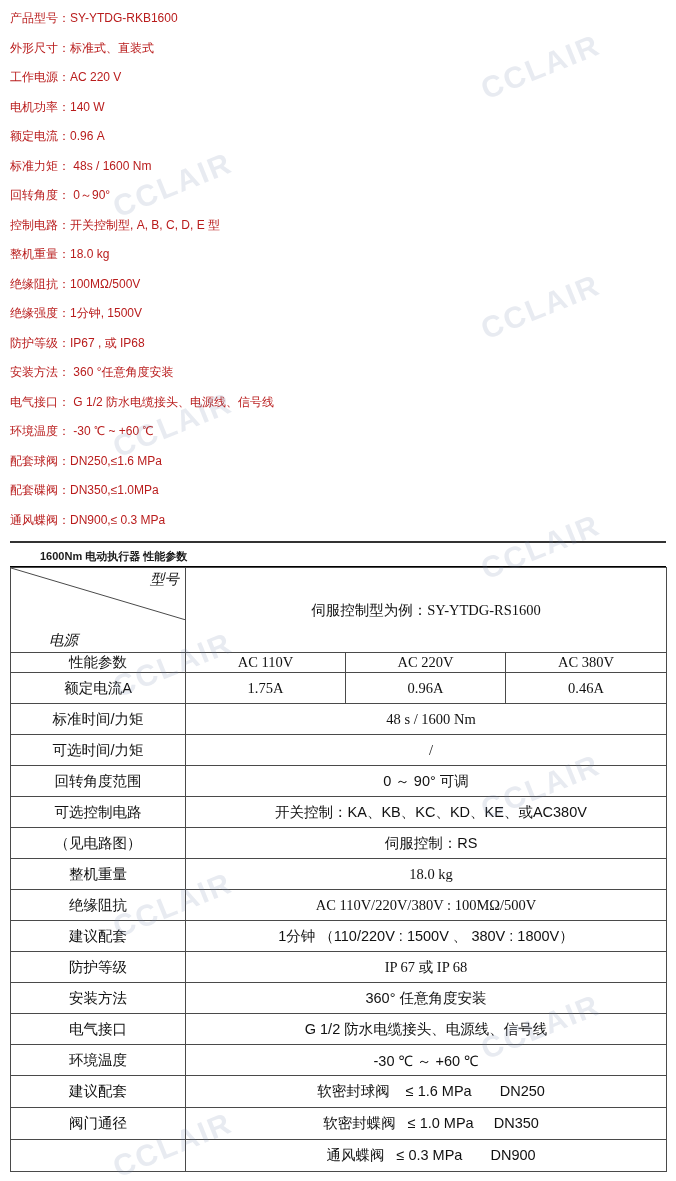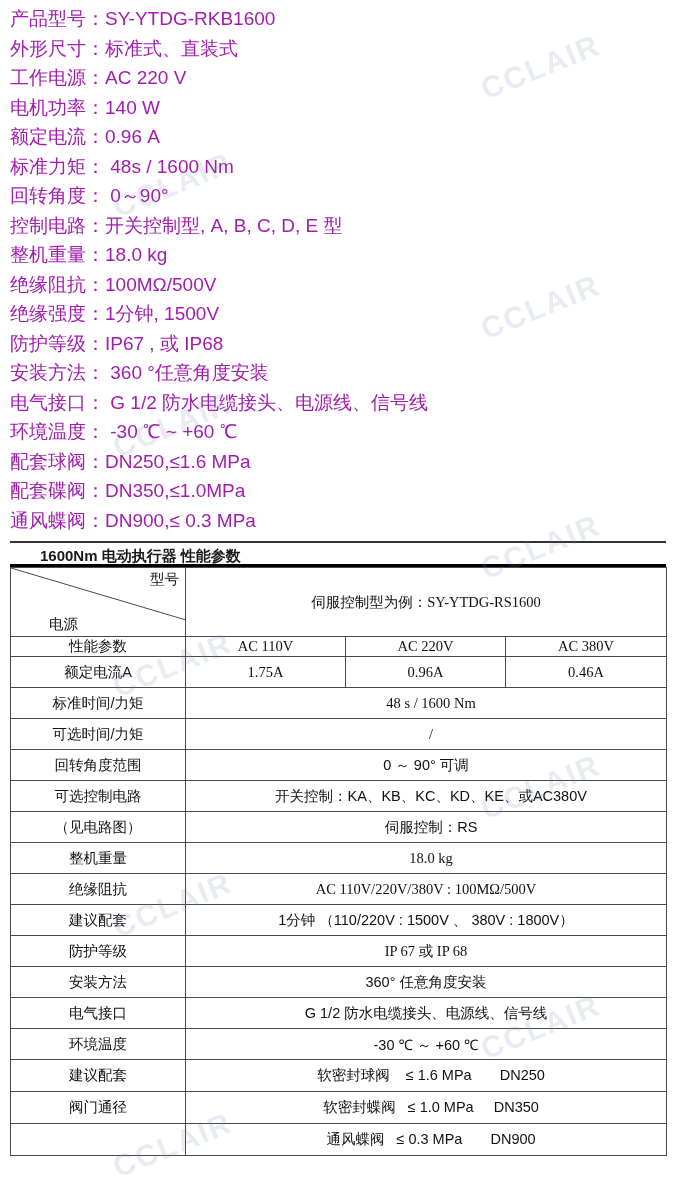--- a/index.html
+++ b/index.html
@@ -37,43 +37,43 @@
   .spec-list {
     position: absolute;
     left: 10px;
     top: 4px;
     width: 560px;
     z-index: 2;
   }
   .spec-row {
     height: 29.5px;
     line-height: 29.5px;
-    font-size: 19px;
+    font-size: 12px;
     white-space: nowrap;
-    color: #a21caf;
+    color: #b91c1c;
   }
   .spec-label {
     display: inline;
   }
   .spec-value {
     display: inline;
   }
 
   
   .table-title {
     position: absolute;
     left: 10px;
     top: 541px;
     width: 656px;
     height: 26px;
     line-height: 26px;
-    font-size: 15px;
+    font-size: 11px;
     font-weight: bold;
     border-top: 2px solid #333;
-    border-bottom: 3px solid #000000;
+    border-bottom: 1px solid #000000;
     padding-left: 30px;
     box-sizing: border-box;
     z-index: 2;
     background: transparent;
   }
 
   table.params {
     position: absolute;
     left: 10px;
     top: 567px;
@@ -87,21 +87,22 @@
     border: 1px solid #4a4a4a;
     font-size: 14.5px;
     text-align: center;
     color: #111;
     padding: 0 4px;
     background: transparent;
   }
   .h-first {
     position: relative;
     height: 52px;
-    padding: 8px !important;
+    padding: 16px !important;
+    font-style: italic;
   }
   .h-first .diag {
     position: absolute;
     left: 0; top: 0; right: 0; bottom: 0;
     overflow: hidden;
   }
   .h-first .diag svg {
     position: absolute;
     left: 0; top: 0;
   }

